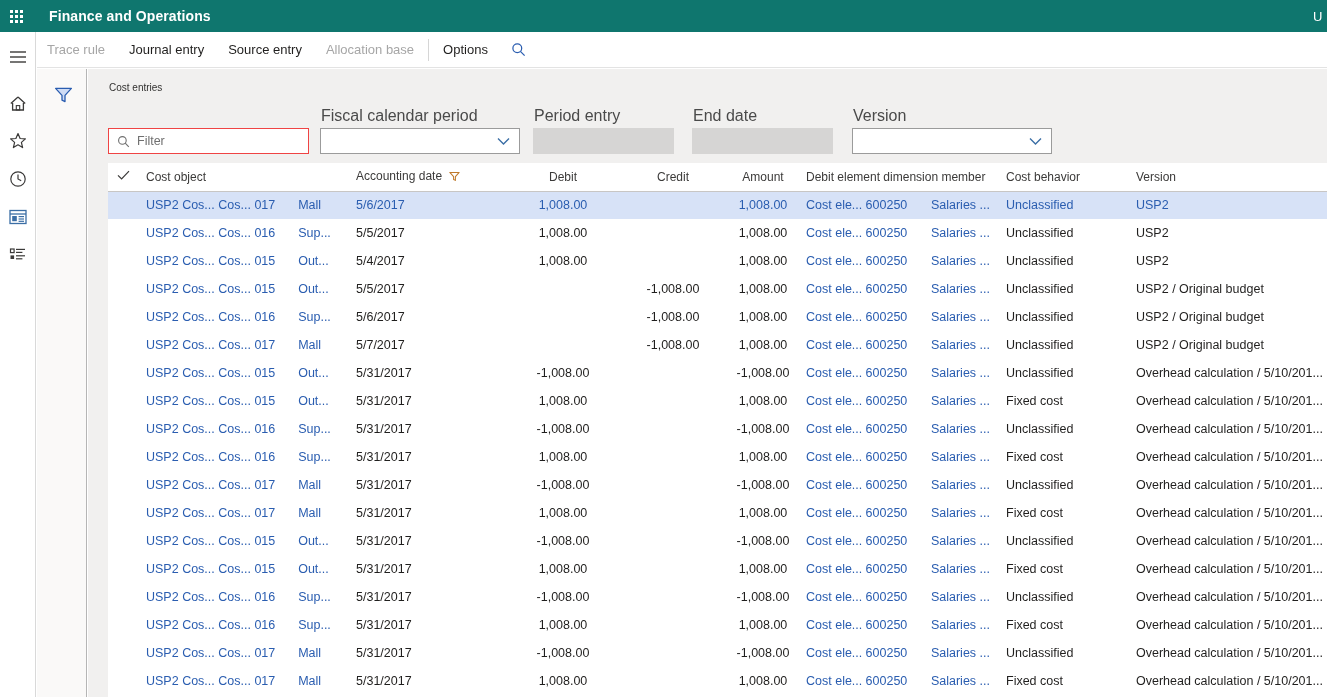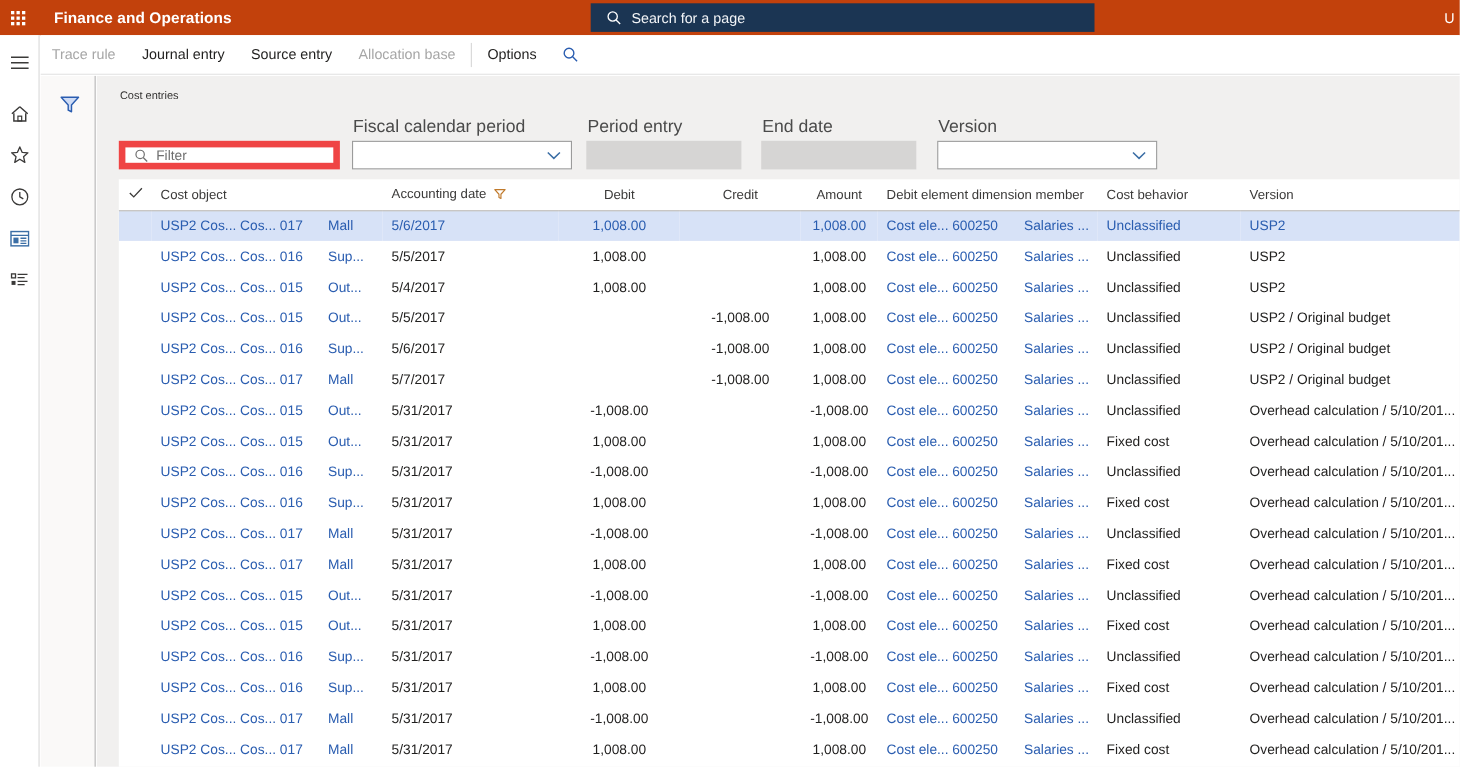--- a/index.html
+++ b/index.html
@@ -7,21 +7,21 @@
     width: 1327px; height: 697px;
     font-family: "Liberation Sans", sans-serif;
     background: #ffffff;
     overflow: hidden;
   }
 
   
   .topbar {
     position: absolute; top: 0; left: 0;
     width: 1327px; height: 32px;
-    background: #c2410c;
+    background: #0f766e;
     display: flex; align-items: center;
   }
   .waffle {
     width: 32px; height: 32px;
     display: flex; align-items: center; justify-content: center;
     cursor: pointer;
   }
   .waffle-grid {
     display: grid;
     grid-template-columns: repeat(3, 3px);
@@ -128,21 +128,21 @@
   .field { position: absolute; top: 0; }
   .field-label {
     font-size: 16px; color: #4a4a4a;
     position: absolute; top: 0; left: 1px;
     white-space: nowrap;
   }
   .filter-input {
     position: absolute; top: 21px; left: 0;
     width: 201px; height: 26px;
     background: #ffffff;
-    border: 6px solid #ef4444;
+    border: 1px solid #ef4444;
     display: flex; align-items: center;
     cursor: text;
   }
   .filter-input .mag { margin-left: 8px; margin-right: 7px; display:flex; }
   .filter-input .ph { color: #6f6f6f; font-size: 12.5px; }
 
   .combo {
     position: absolute; top: 21px; left: 0;
     height: 26px;
     background: #ffffff;
@@ -223,29 +223,20 @@
         <i></i>
         <i></i>
         <i></i>
         <i></i>
         <i></i>
         <i></i>
     </div>
   </div>
   <div class="app-title">Finance and Operations</div>
 
-  <div class="searchbox">
-    <span class="mag">
-      <svg width="14" height="14" viewBox="0 0 14 14">
-        <circle cx="6" cy="6" r="4.2" fill="none" stroke="#ffffff" stroke-width="1.2"></circle>
-        <line x1="9.1" y1="9.1" x2="12.8" y2="12.8" stroke="#ffffff" stroke-width="1.2"></line>
-      </svg>
-    </span>
-    <span class="ph">Search for a page</span>
-  </div>
 
   <div class="edge-cut">U</div>
 </div>
 
 <div class="rail">
   <div class="rail-btn">
     <svg width="18" height="14" viewBox="0 0 18 14">
       <g stroke="#3b3a39" stroke-width="1.4">
         <line x1="1" y1="2" x2="17" y2="2"></line>
         <line x1="1" y1="7" x2="17" y2="7"></line>

